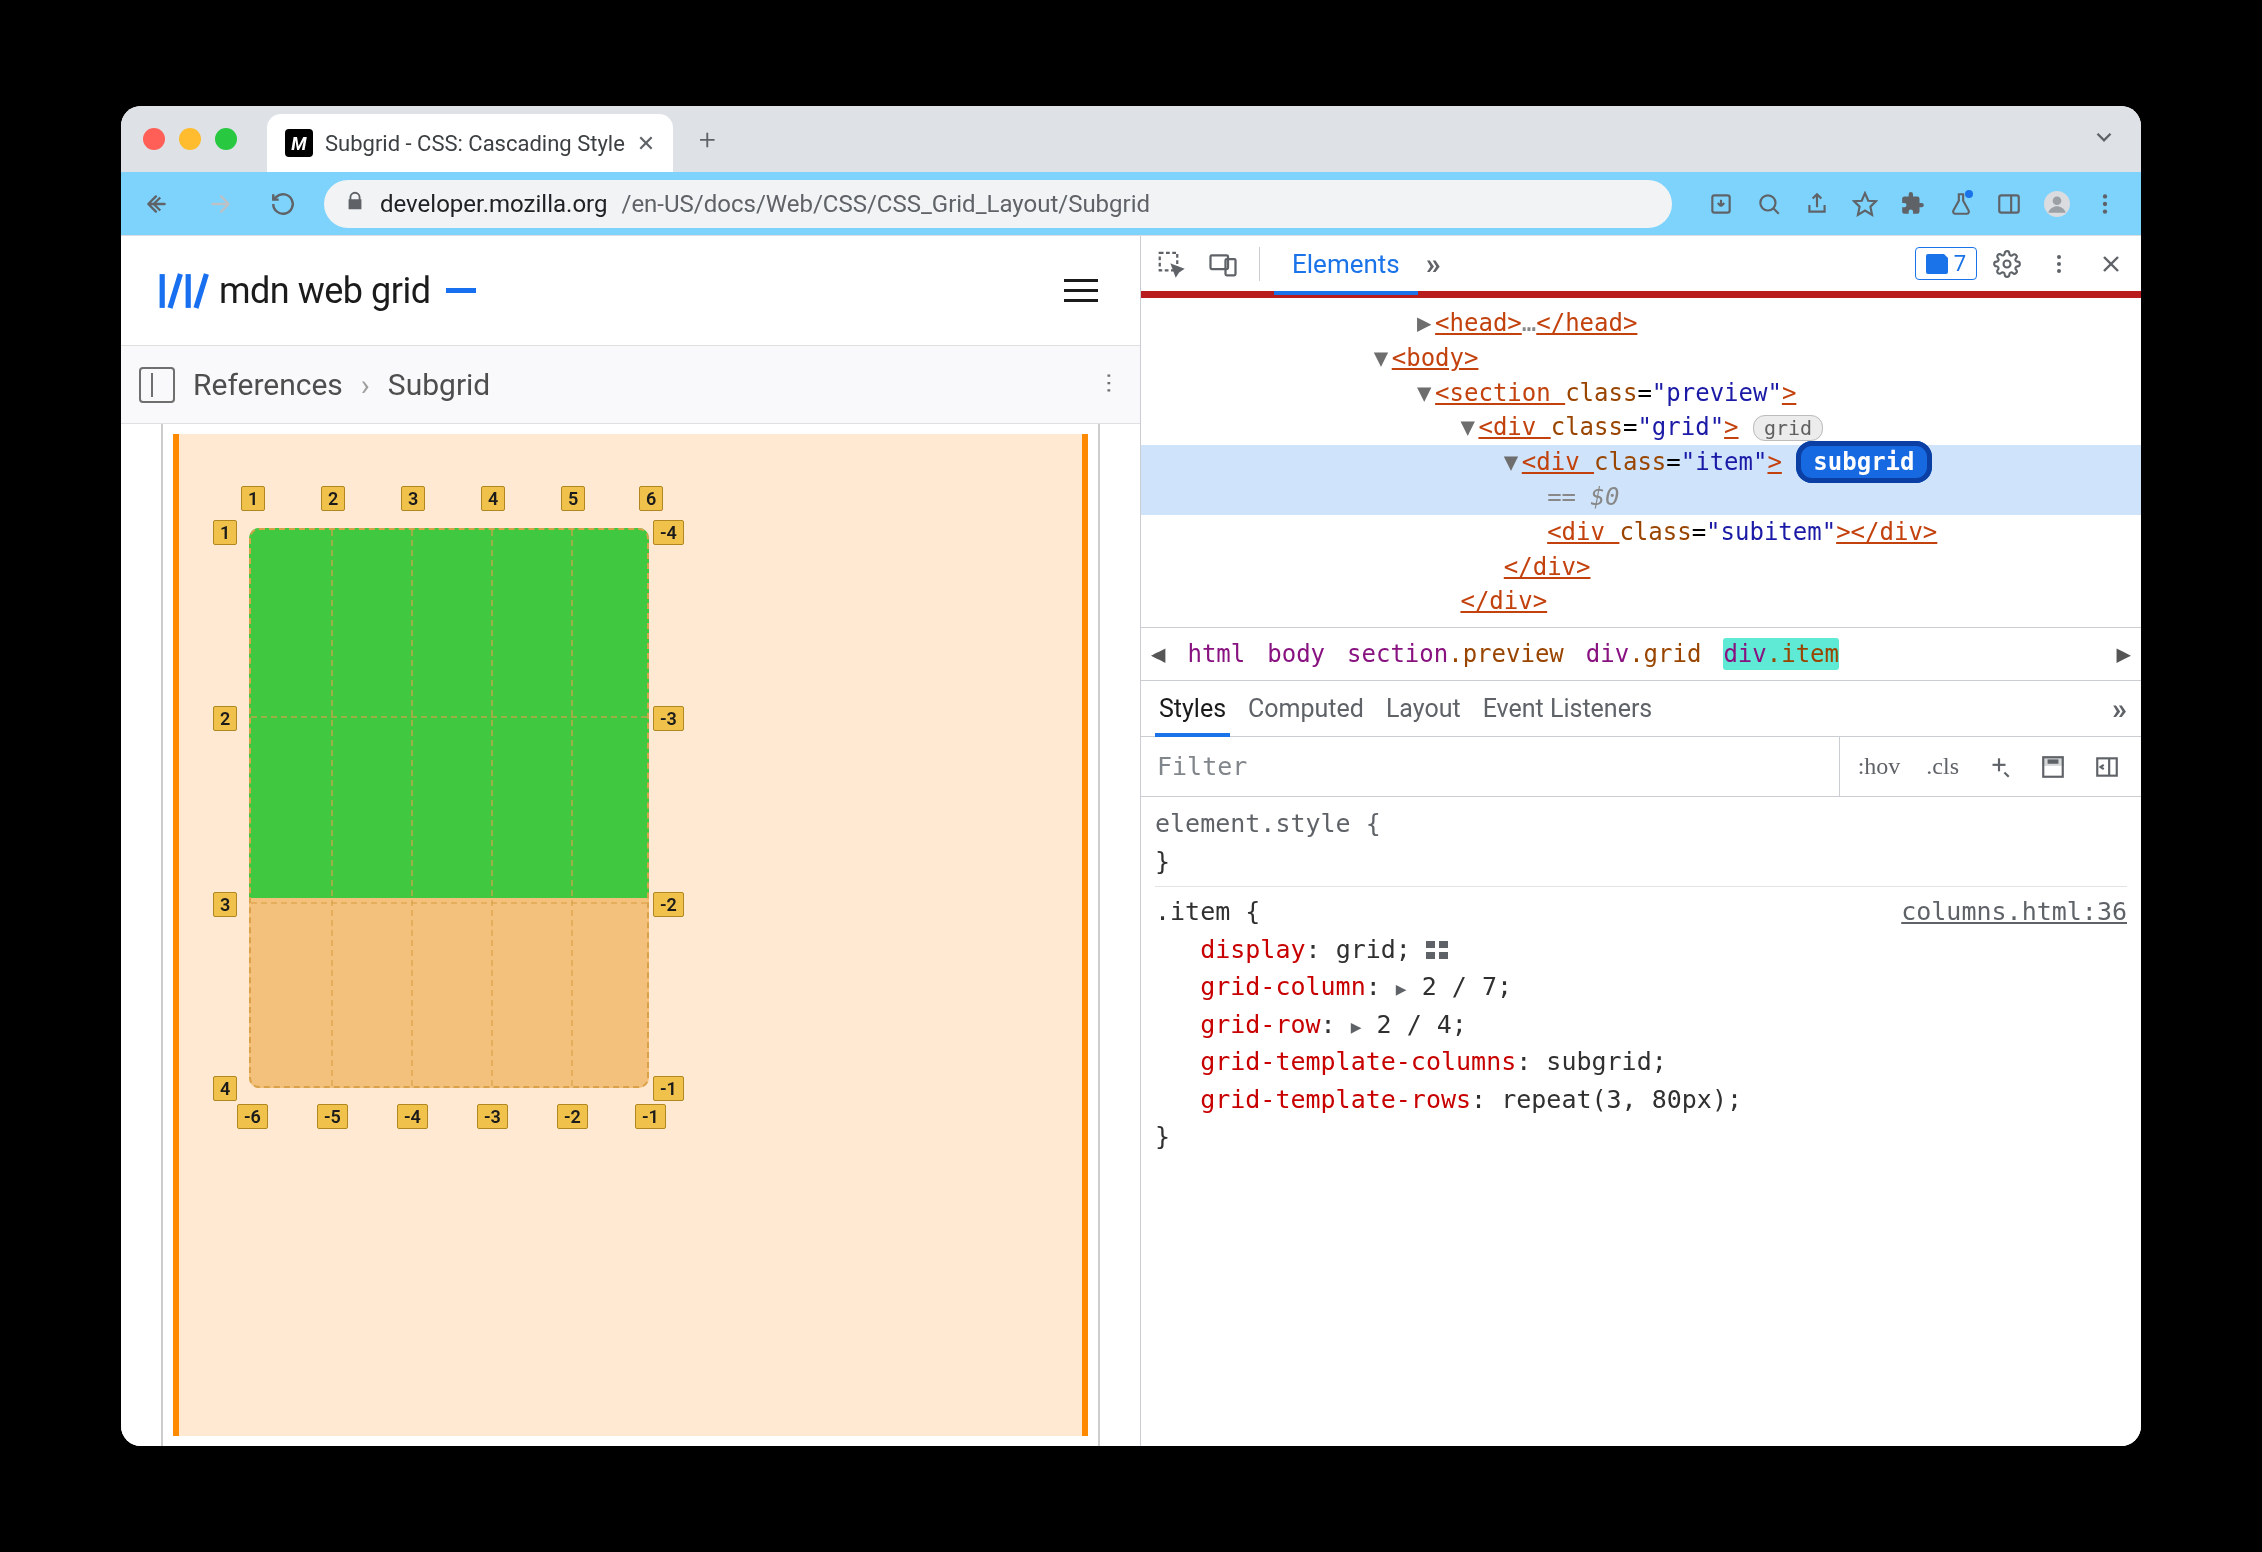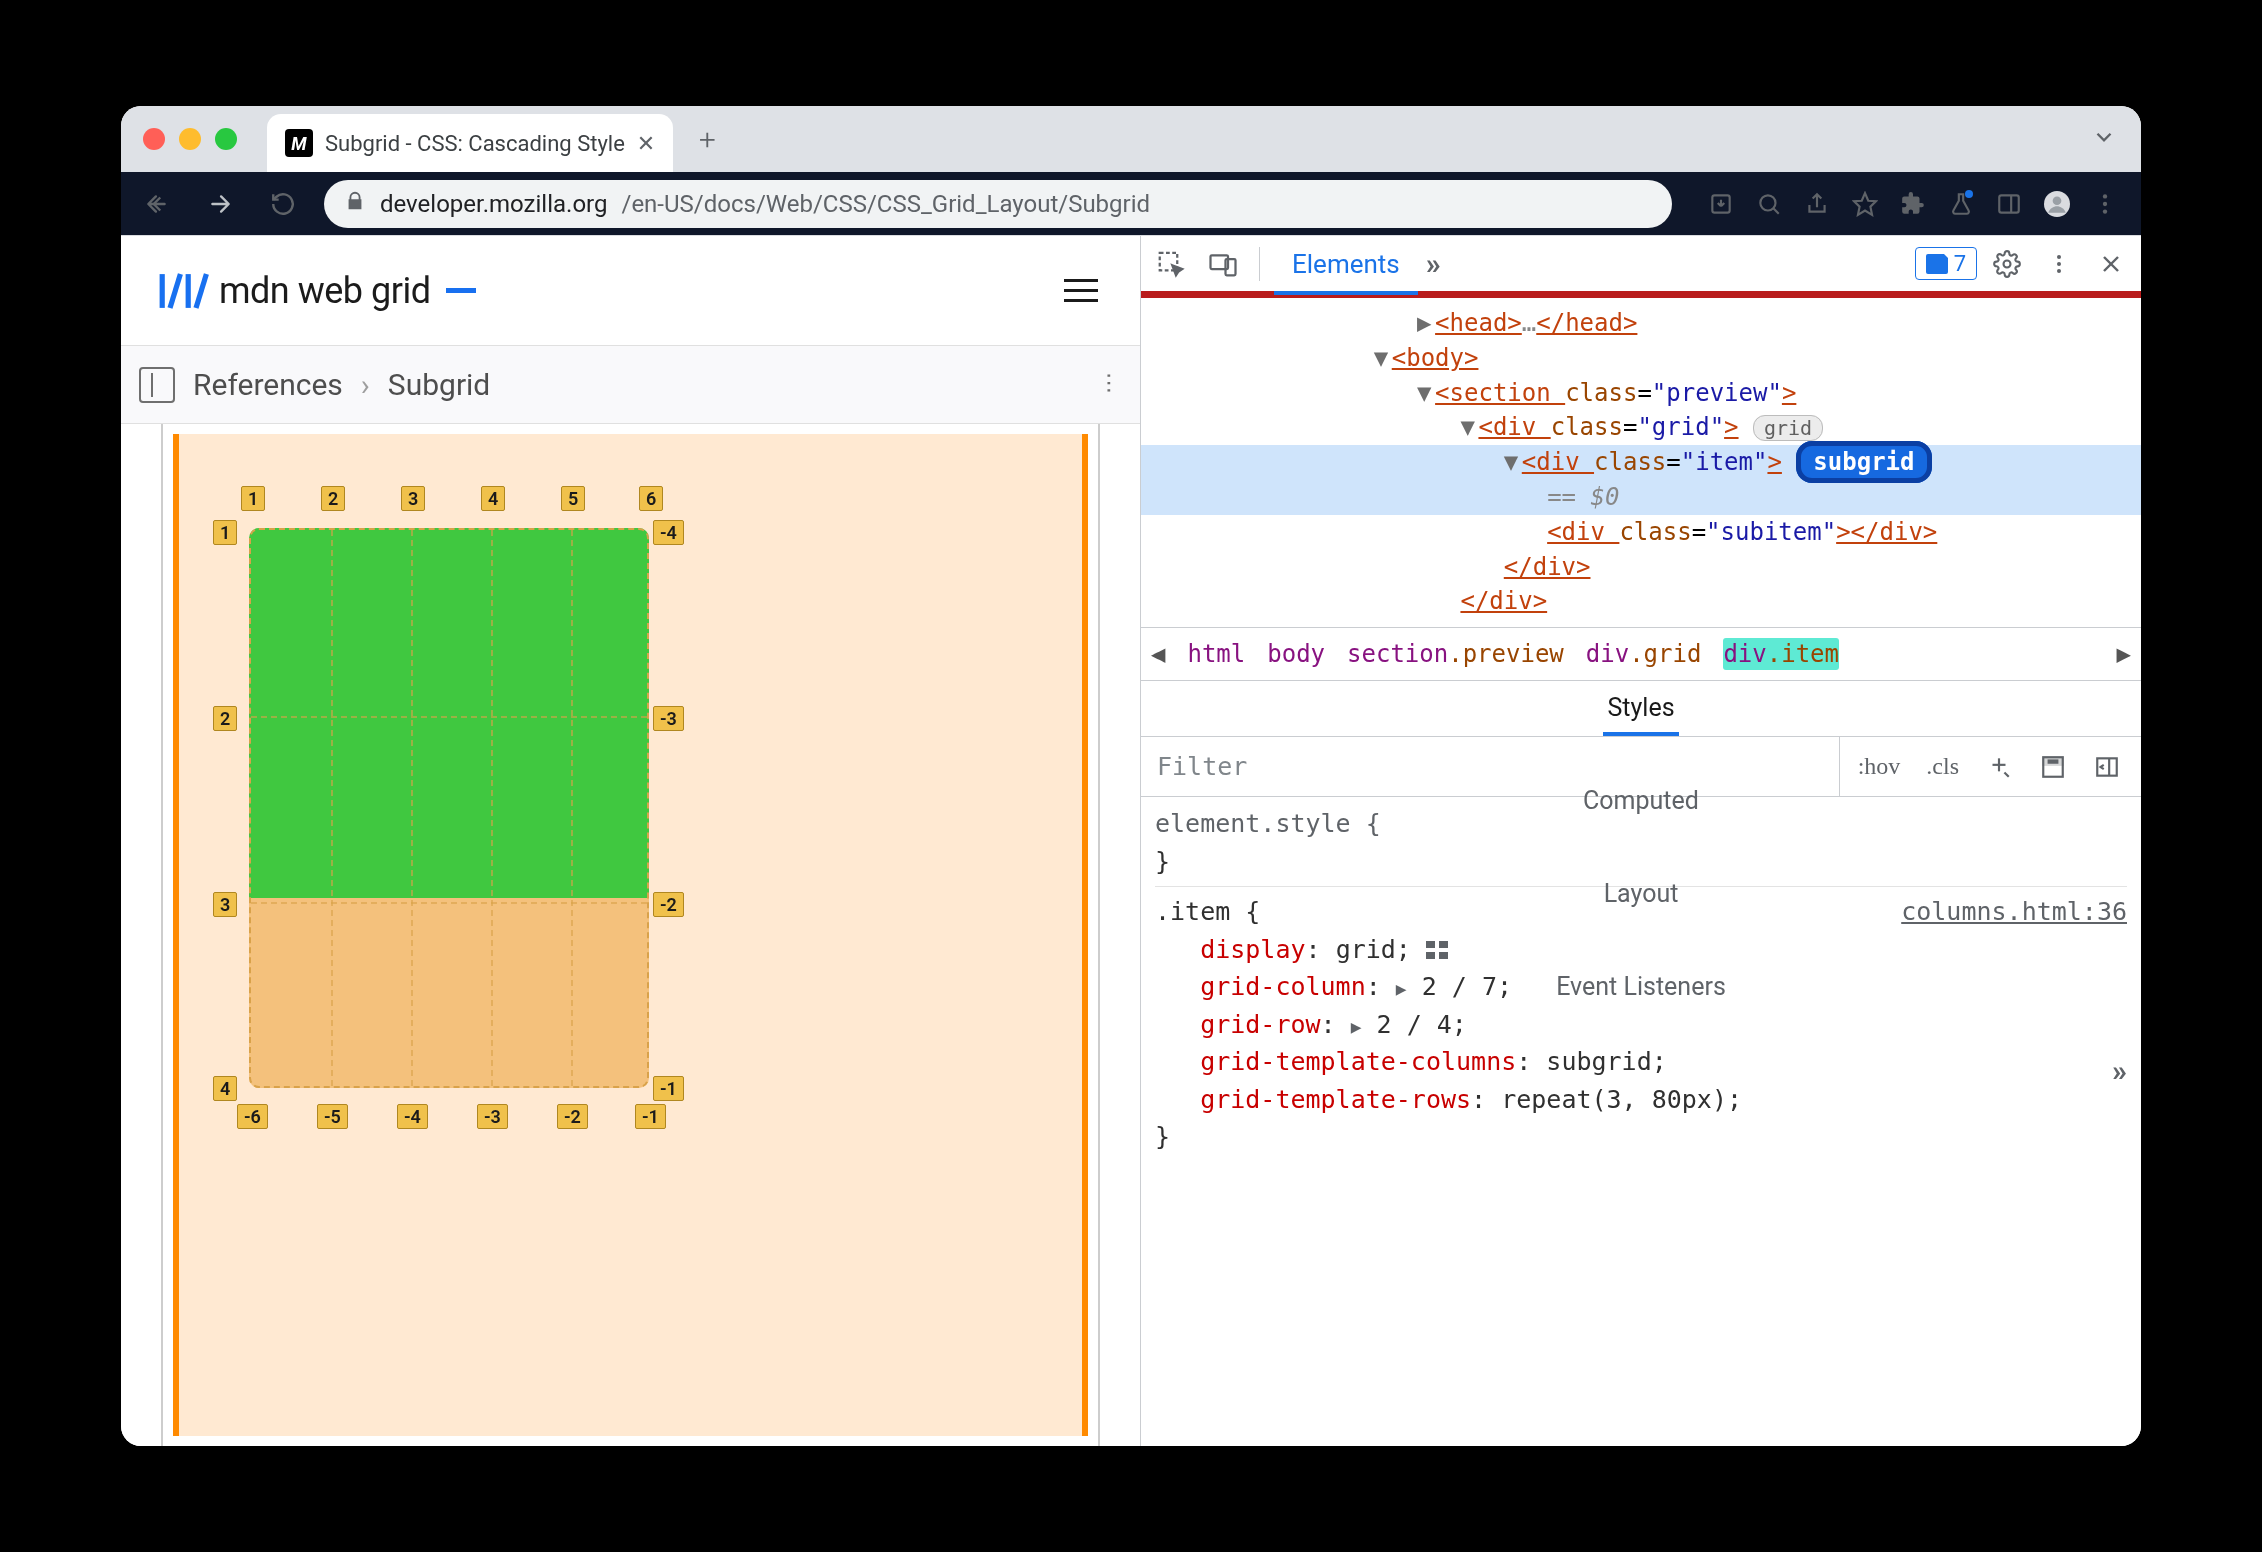--- a/index.html
+++ b/index.html
@@ -62,21 +62,21 @@
     width: 44px; height: 44px;
     display: flex; align-items:center; justify-content:center;
     color: #5f6368; font-size: 28px;
     margin-left: 12px;
   }
   .tabspacer { flex:1; }
   .tabs-dropdown { color:#5f6368; margin-right:10px; }
   
   .toolbar {
     height: 64px;
-    background: #0f172a;
+    background: #7dd3fc;
     border-bottom: 1px solid #dadce0;
     display: flex;
     align-items: center;
     padding: 8px 14px;
     gap: 19px;
   }
   .tb-btn {
     width: 44px; height: 44px;
     display: flex; align-items:center; justify-content:center;
     color: #5f6368;
@@ -247,25 +247,24 @@
   }
   .pathbar .p { color:#881280; }
   .pathbar .c { color:#994500; }
   .pathbar .sel { background:#5eead4; padding:2px 0; border-radius:3px; }
   .pathbar .chev { color:#555; }
   .styles-tabs {
     height: 56px;
     border-bottom:1px solid #cacdd1;
     display:flex;
     align-items:center;
-    gap: 40px;
+    gap: 14px;
     padding: 0 14px;
     font-size:25px;
     color:#5f6368;
-    flex-direction:column;
   }
   .styles-tabs .st { padding:12px 4px; position:relative; }
   .styles-tabs .st.active { color:#1a1a1a; }
   .styles-tabs .st.active::after { content:''; position:absolute; left:0; right:0; bottom:-2px; height:4px; background:#1a73e8; }
   .filterbar {
     height:60px;
     border-bottom:1px solid #cacdd1;
     display:flex;
     align-items:center;
     gap:10px;

